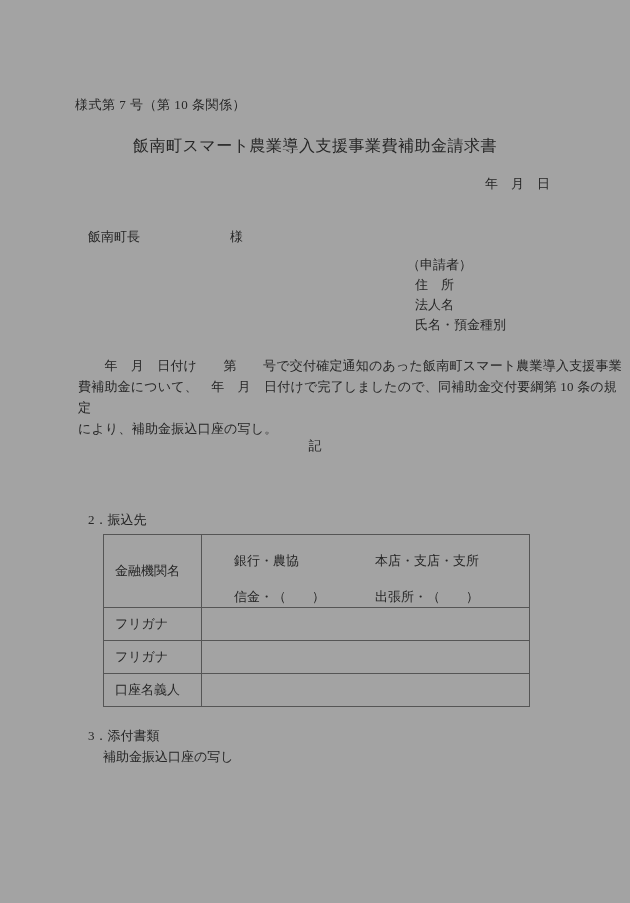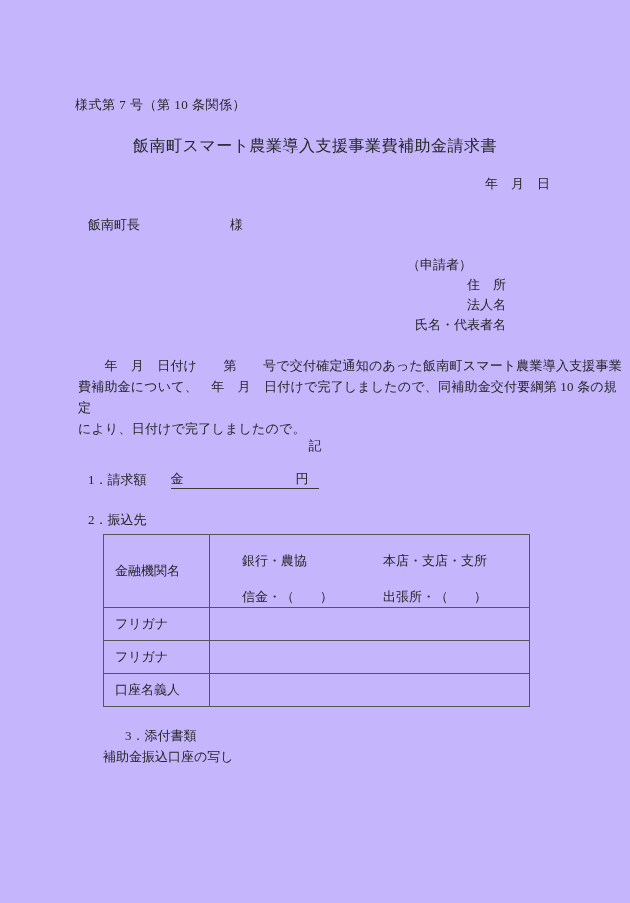--- a/index.html
+++ b/index.html
@@ -4,21 +4,21 @@
 <style>
   html, body {
     margin: 0;
     padding: 0;
     background: #fbfbfa;
   }
   .page {
     position: relative;
     width: 630px;
     height: 903px;
-    background: #c4b5fd;
+    background: #a3a3a3;
     font-family: "Liberation Serif", "DejaVu Serif", serif;
     color: #262626;
     font-size: 13px;
     overflow: hidden;
   }
   .form-number {
     position: absolute;
     left: 75px;
     top: 96px;
     letter-spacing: 0.5px;
@@ -35,36 +35,35 @@
     letter-spacing: 0.5px;
   }
   .date-line {
     position: absolute;
     left: 485px;
     top: 175px;
   }
   .addressee-row {
     position: absolute;
     left: 88px;
-    top: 216px;
+    top: 228px;
     text-align: right;
   }
   .addressee-row .honorific {
     margin-left: 90px;
   }
   .applicant {
     position: absolute;
     left: 407px;
     top: 255px;
     line-height: 20px;
     font-family: Liberation Serif, serif;
   }
   .applicant .applicant-field {
     padding-left: 8px;
-    text-align: right;
   }
   .body-text {
     position: absolute;
     left: 78px;
     top: 355px;
     line-height: 21px;
     letter-spacing: 0.2px;
   }
   .record-mark {
     position: absolute;
@@ -104,21 +103,21 @@
   .bank-table td {
     border: 1px solid #555;
     font-weight: normal;
     text-align: left;
     font-size: 13px;
     color: #262626;
     vertical-align: middle;
   }
   .bank-table th {
     width: 82px;
-    padding: 0 12px 0 11px;
+    padding: 0 4px 0 11px;
   }
   .bank-table td {
     padding: 0 0 0 32px;
   }
   .bank-table tr.data-row {
     height: 33px;
   }
   .bank-table tr.header-row {
     height: 39px;
   }
@@ -129,21 +128,20 @@
   }
   .bank-left {
     display: inline-block;
     width: 141px;
   }
   .attachments {
     position: absolute;
     left: 88px;
     top: 725px;
     line-height: 21px;
-    text-align: center;
   }
   .attachment-item {
     padding-left: 15px;
   }
 </style>
 </head>
 <body>
 
 <div class="page">
 
@@ -154,37 +152,31 @@
   <div class="date-line">年　月　日</div>
 
   <div class="addressee-row">
     <span>飯南町長</span><span class="honorific">様</span>
   </div>
 
   <div class="applicant">
     <div>（申請者）</div>
     <div class="applicant-field">住　所</div>
     <div class="applicant-field">法人名</div>
-    <div class="applicant-field">氏名・代表者名</div>
+    <div class="applicant-field">氏名・預金種別</div>
   </div>
 
   <div class="body-text">
     <div>　　年　月　日付け　　第　　号で交付確定通知のあった飯南町スマート農業導入支援事業</div>
     <div>費補助金について、　年　月　日付けで完了しましたので、同補助金交付要綱第 10 条の規定</div>
-    <div>により、日付けで完了しましたので。</div>
+    <div>により、補助金振込口座の写し。</div>
   </div>
 
   <div class="record-mark">記</div>
 
-  <div class="claim-row">
-    <span>1．請求額</span><span class="amount-blank">
-        <span>金</span>
-        <span>円</span>
-      </span>
-  </div>
 
   <div class="transfer-label">2．振込先</div>
 
   <table class="bank-table">
     <tbody>
       <tr class="header-row">
         <th>金融機関名</th>
         <td>
           <div class="bank-line">
             <span class="bank-left">銀行・農協</span><span>本店・支店・支所</span>

